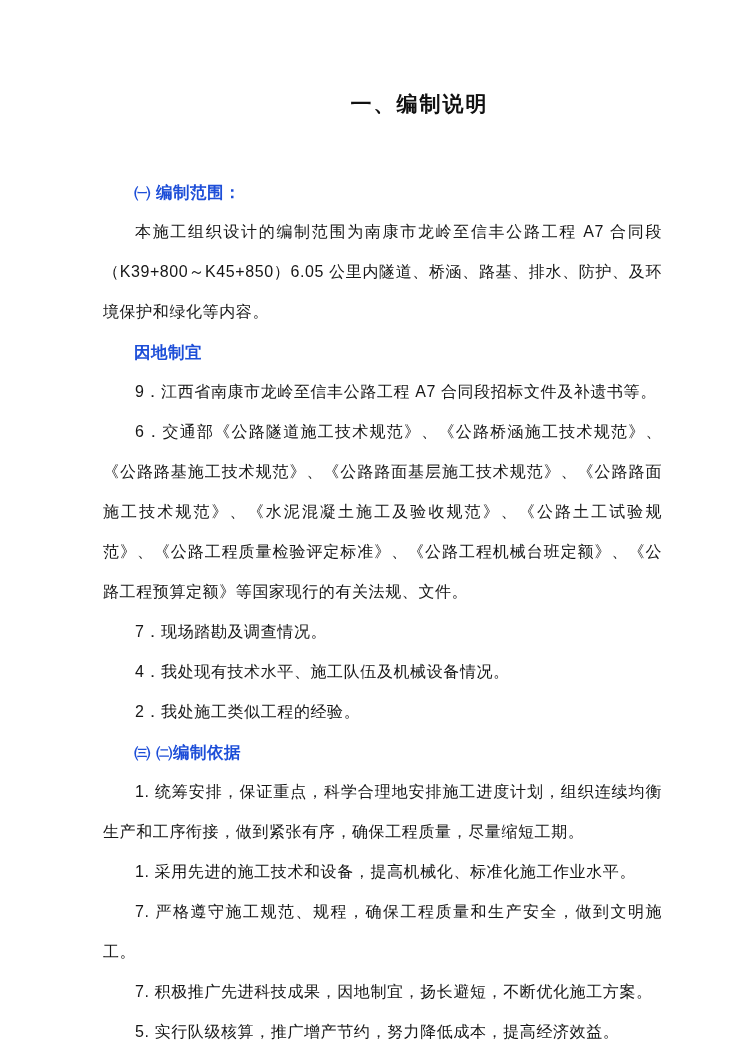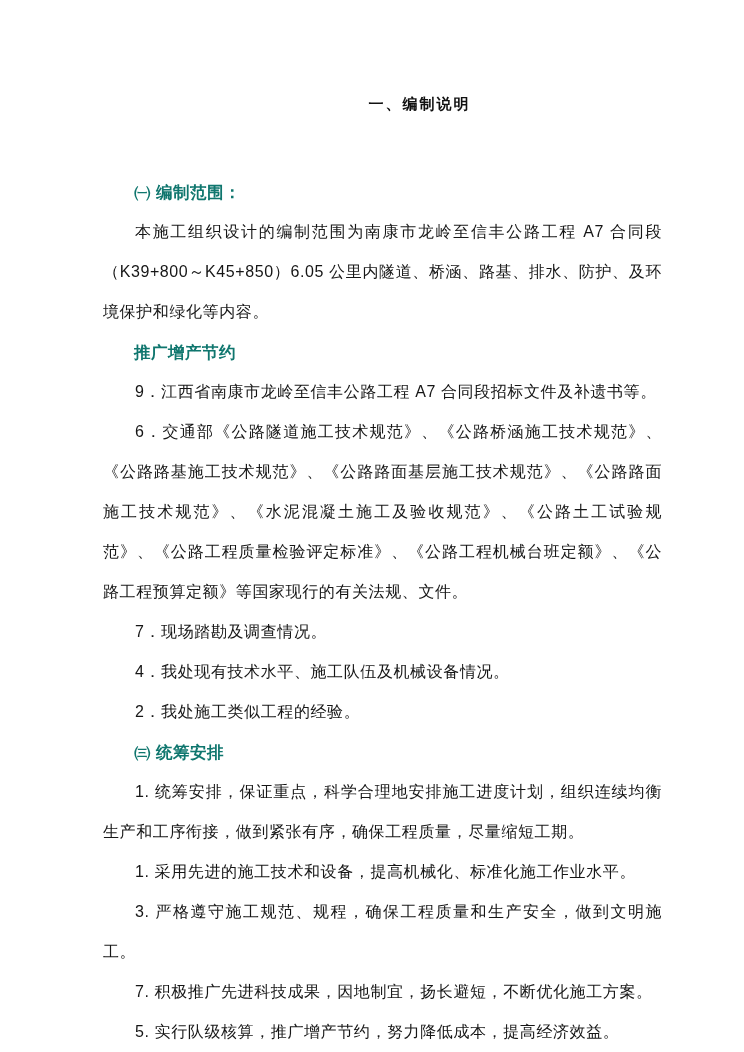--- a/index.html
+++ b/index.html
@@ -13,36 +13,36 @@
     height: 1052px;
     background: #ffffff;
     box-sizing: border-box;
     padding: 84px 82px 0 103px;
     font-family: "Liberation Sans", "DejaVu Sans", sans-serif;
     color: #161616;
     overflow: hidden;
   }
   .doc-title {
     margin: 0 0 48px 0;
-    font-size: 15px;
+    font-size: 21px;
     font-weight: bold;
     line-height: 40px;
     text-align: center;
     letter-spacing: 2px;
     position: relative;
     left: 37px;
     color: #111111;
   }
   .sec-heading {
     margin: 0;
     font-size: 16.5px;
     font-weight: bold;
     line-height: 40px;
     text-indent: 31px;
-    color: #0f766e;
+    color: #1d4ed8;
     letter-spacing: 0.5px;
   }
   .para {
     margin: 0;
     font-size: 16px;
     font-weight: normal;
     line-height: 40px;
     text-indent: 32px;
     text-align: justify;
     letter-spacing: 0.6px;
@@ -56,30 +56,30 @@
 <div class="page">
 
   <h1 class="doc-title">一、编制说明</h1>
 
   <section>
     <h2 class="sec-heading">㈠ 编制范围：</h2>
     <p class="para">本施工组织设计的编制范围为南康市龙岭至信丰公路工程 A7 合同段（K39+800～K45+850）6.05 公里内隧道、桥涵、路基、排水、防护、及环境保护和绿化等内容。</p>
   </section>
 
   <section>
-    <h2 class="sec-heading">推广增产节约</h2>
+    <h2 class="sec-heading">因地制宜</h2>
     <p class="para">9．江西省南康市龙岭至信丰公路工程 A7 合同段招标文件及补遗书等。</p>
     <p class="para">6．交通部《公路隧道施工技术规范》、《公路桥涵施工技术规范》、《公路路基施工技术规范》、《公路路面基层施工技术规范》、《公路路面施工技术规范》、《水泥混凝土施工及验收规范》、《公路土工试验规范》、《公路工程质量检验评定标准》、《公路工程机械台班定额》、《公路工程预算定额》等国家现行的有关法规、文件。</p>
     <p class="para">7．现场踏勘及调查情况。</p>
     <p class="para">4．我处现有技术水平、施工队伍及机械设备情况。</p>
     <p class="para">2．我处施工类似工程的经验。</p>
   </section>
 
   <section>
-    <h2 class="sec-heading">㈢ 统筹安排</h2>
+    <h2 class="sec-heading">㈢ ㈡编制依据</h2>
     <p class="para">1. 统筹安排，保证重点，科学合理地安排施工进度计划，组织连续均衡生产和工序衔接，做到紧张有序，确保工程质量，尽量缩短工期。</p>
     <p class="para">1. 采用先进的施工技术和设备，提高机械化、标准化施工作业水平。</p>
-    <p class="para">3. 严格遵守施工规范、规程，确保工程质量和生产安全，做到文明施工。</p>
+    <p class="para">7. 严格遵守施工规范、规程，确保工程质量和生产安全，做到文明施工。</p>
     <p class="para">7. 积极推广先进科技成果，因地制宜，扬长避短，不断优化施工方案。</p>
     <p class="para">5. 实行队级核算，推广增产节约，努力降低成本，提高经济效益。</p>
   </section>
 
 </div>
 
 </body></html>

